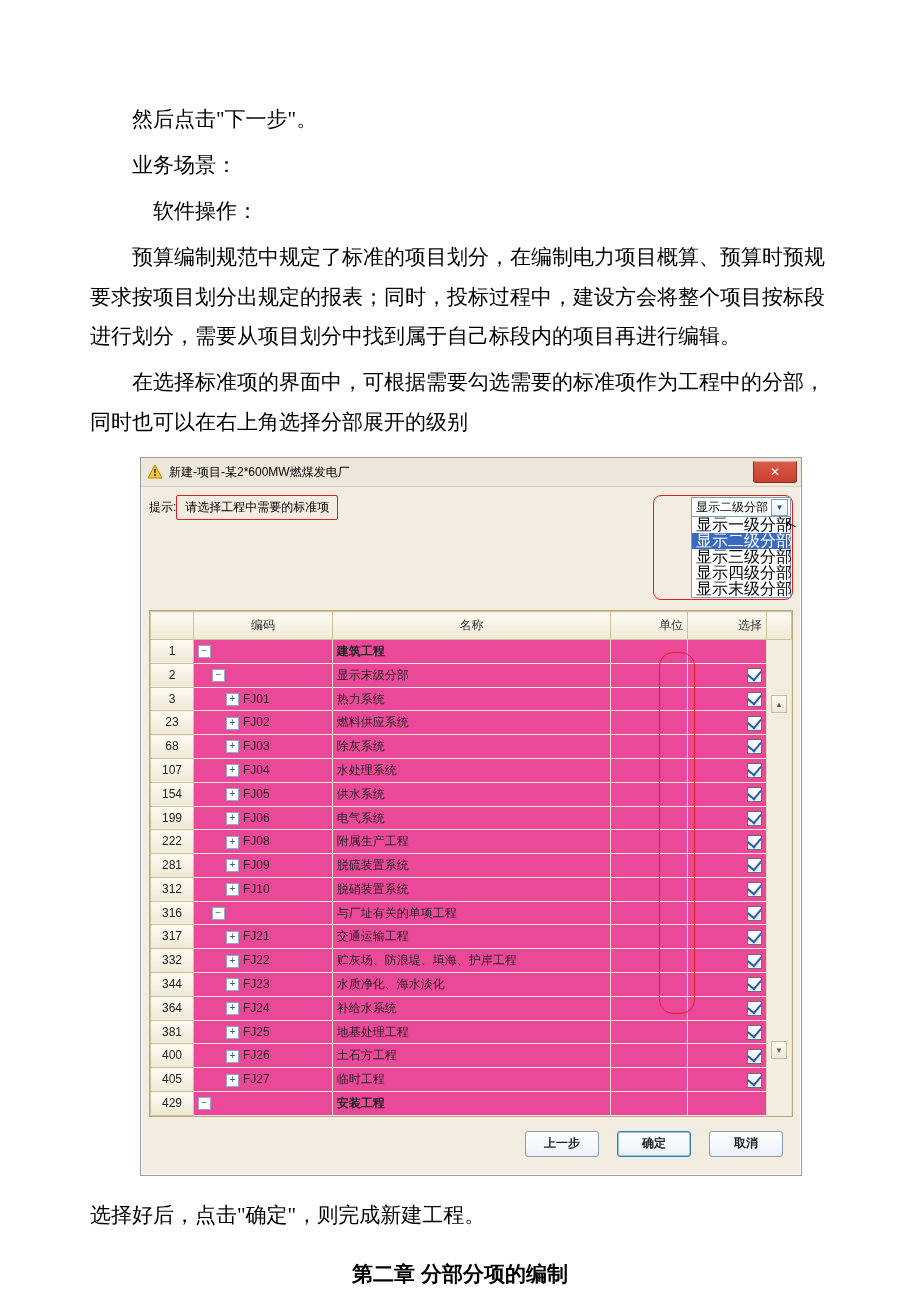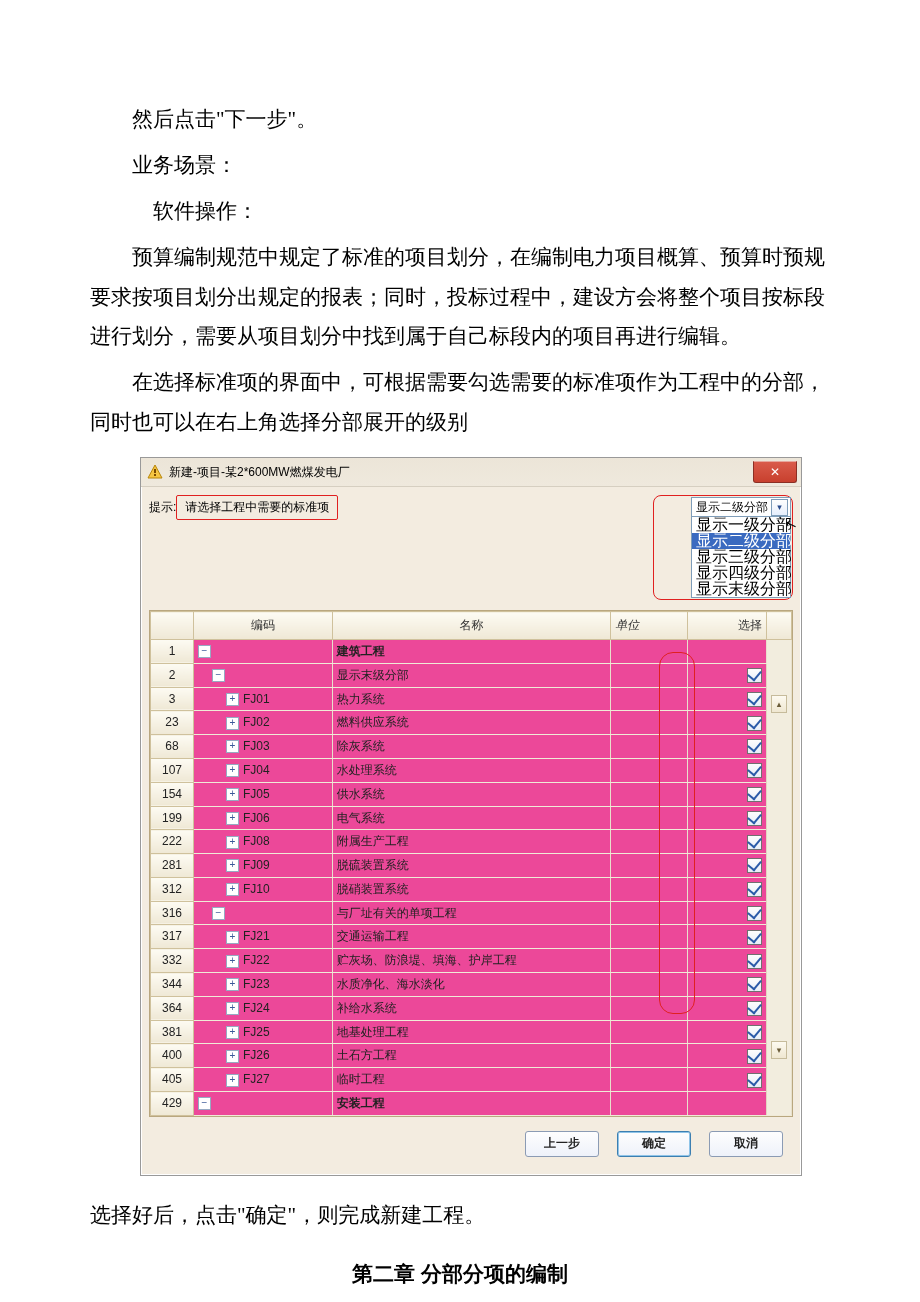--- a/index.html
+++ b/index.html
@@ -89,21 +89,21 @@
     border-right:1px solid #e8e0cc;
     border-bottom:1px solid #f0ead7;
     padding:0 4px;
     height:18px;
     vertical-align:middle;
     color:#222;
   }
   .col-rownum { width:34px; text-align:center; background:linear-gradient(#fdfbf3,#efe8d5); border:1px solid #cfc19c !important; color:#555;}
   .col-code { width:130px; }
   .col-name { width:270px; }
-  .col-unit { width:68px; text-align:left;font-style:italic; }
+  .col-unit { width:68px; text-align:right; }
   .col-sel { width:70px; text-align:right; position:relative; }
   .expander { display:inline-block; width:11px; height:11px; border:1px solid #97a9c2; background:#fff; text-align:center; line-height:9px; font-size:10px; color:#3b5a99; margin-right:4px; vertical-align:middle;}
   .indent1 { padding-left:14px; }
   .indent2 { padding-left:28px; }
   .bold { font-weight:bold; }
   .cb {
     display:inline-block; width:13px; height:13px; border:1px solid #707070; background:linear-gradient(#fdfdfd,#e7eef8);
     position:relative; vertical-align:middle;
   }
   .cb.checked::after {

